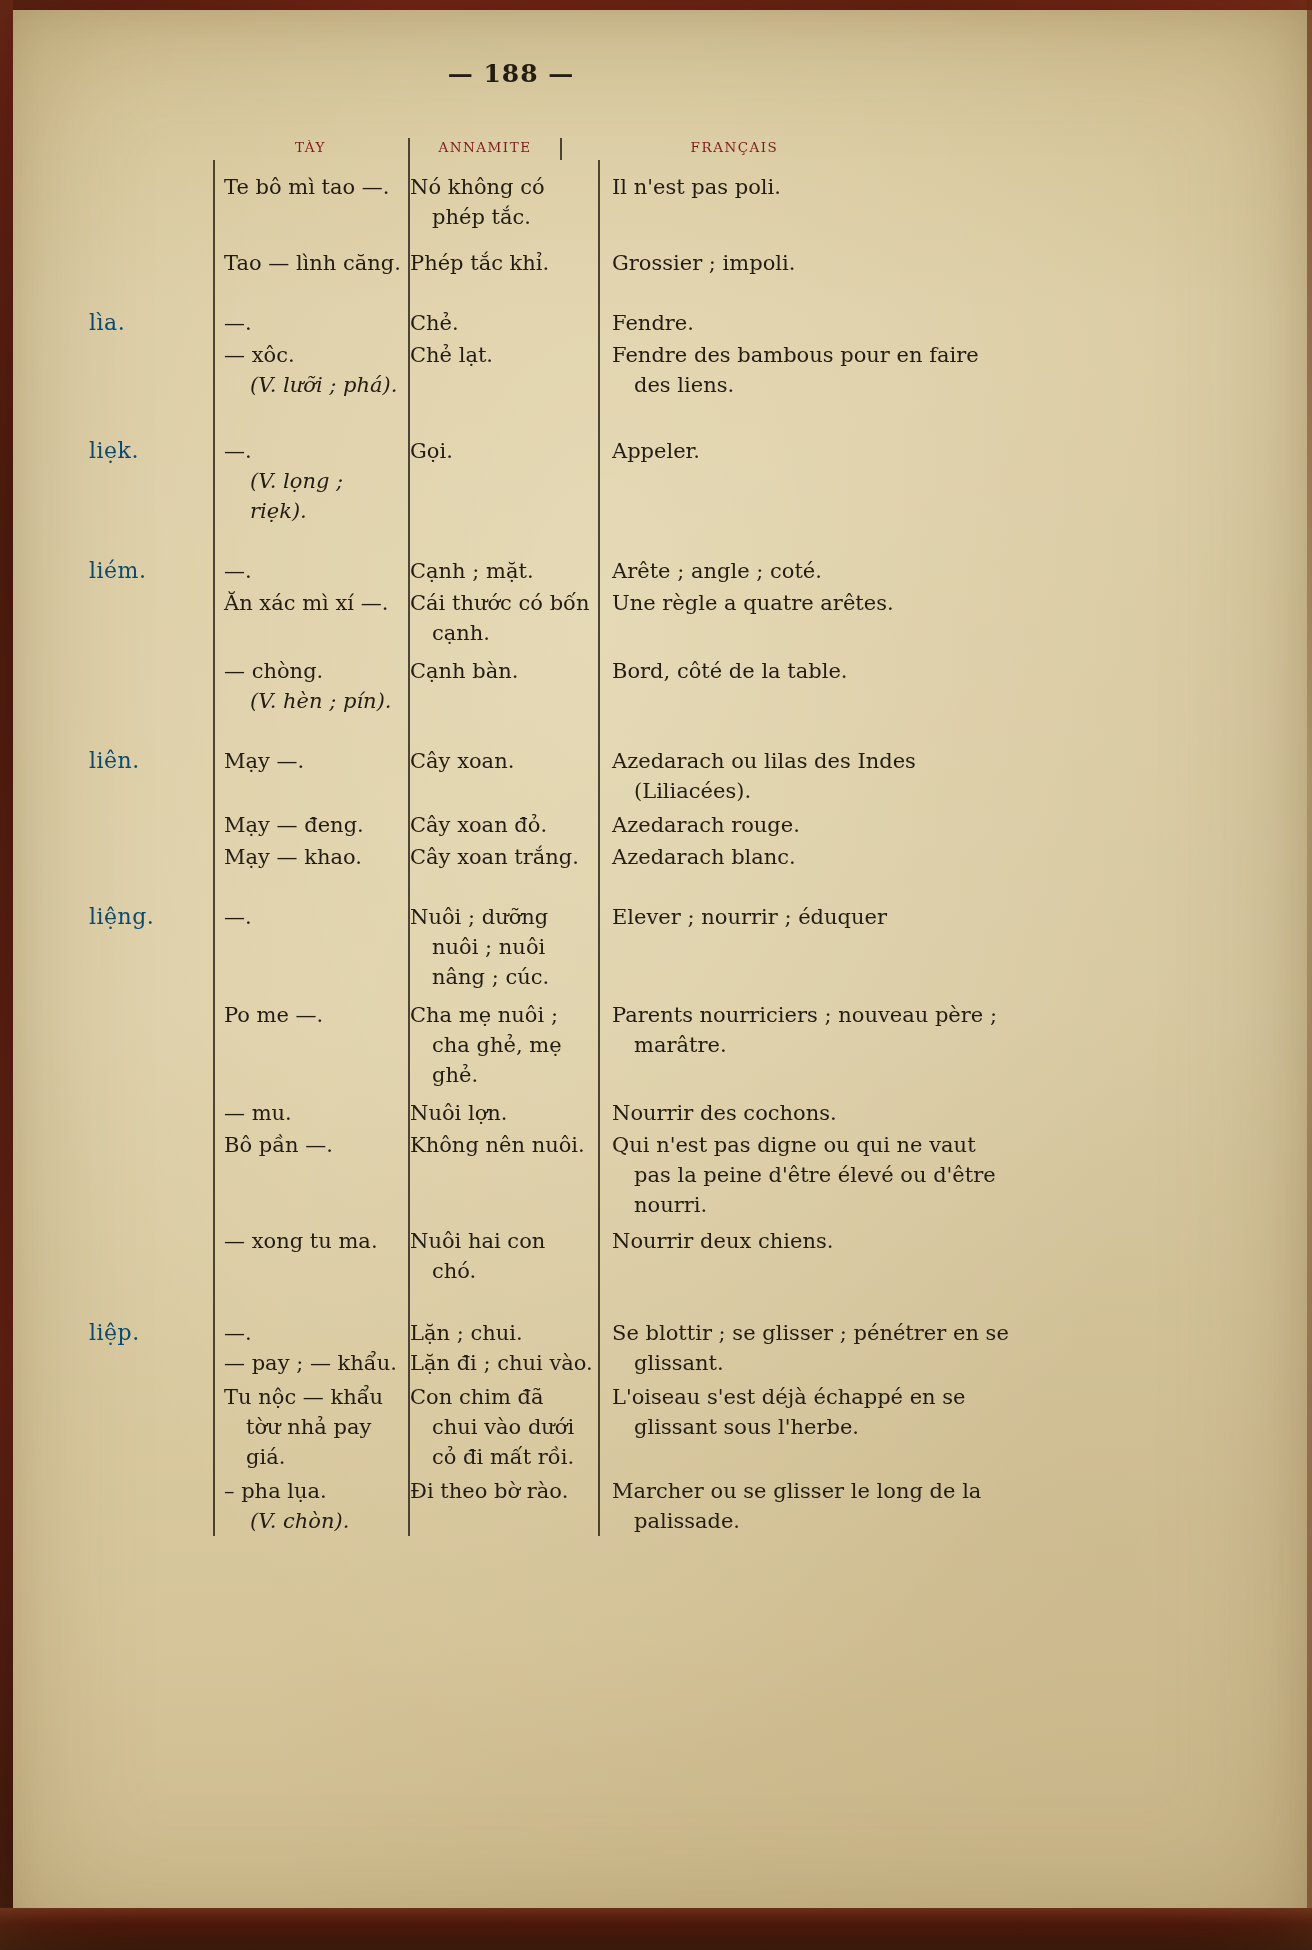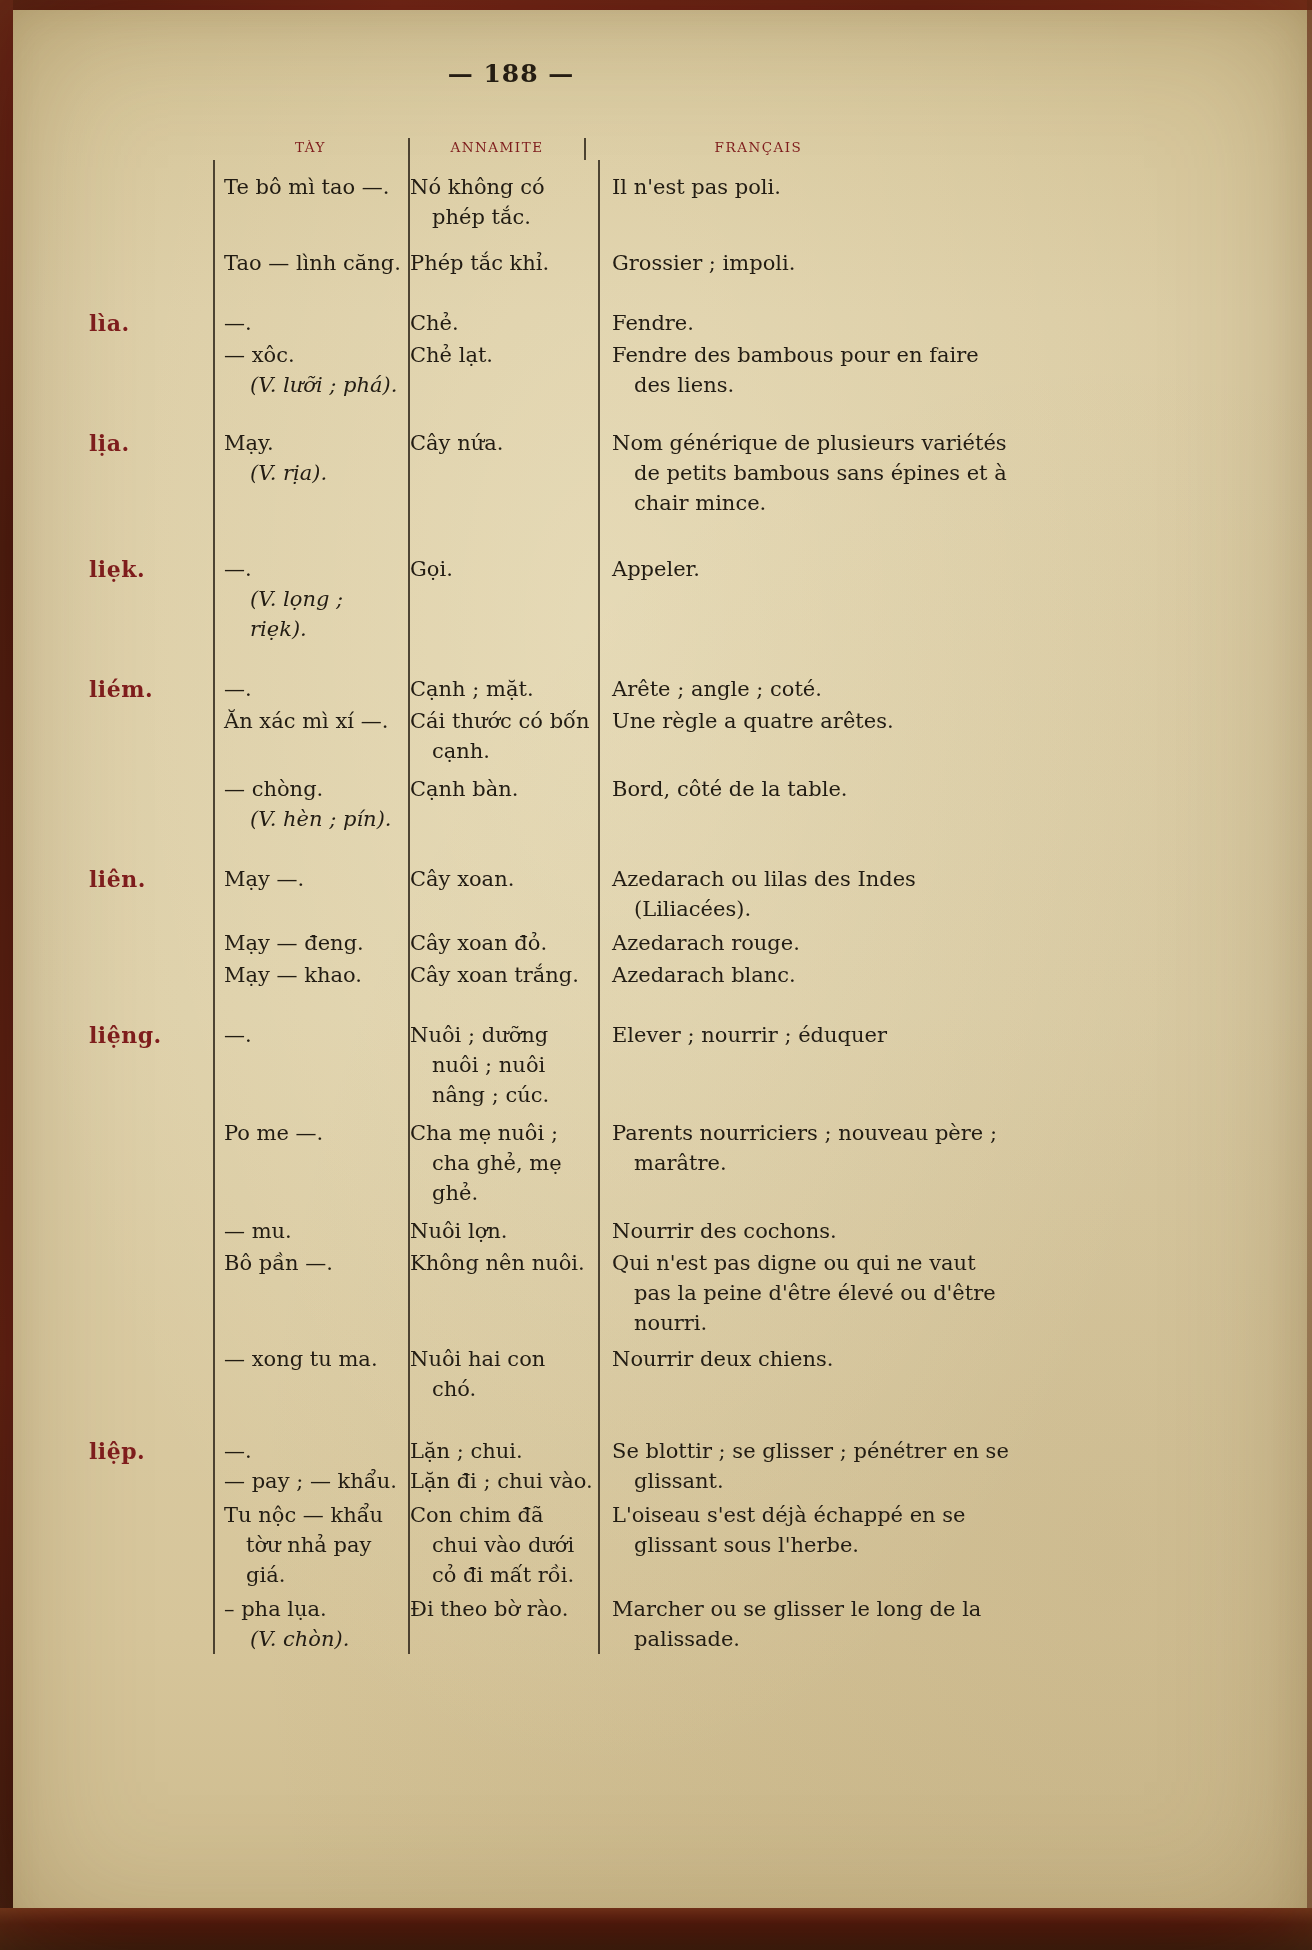--- a/index.html
+++ b/index.html
@@ -33,33 +33,33 @@
 
   .page-number{
     text-align:center;font-size:25px;line-height:32px;letter-spacing:1px;
     margin:0 0 24px 0;padding-right:78px;font-weight:700;
   }
 
   .header-row{display:flex;font-size:13.5px;line-height:18px;letter-spacing:1.5px;color:#7f1d1d;margin-top:48px;}
   .hcell{box-sizing:border-box;padding-bottom:4px;}
   .hcell.hw{width:128px;}
   .hcell.tay{width:195px;text-align:center;}
-  .hcell.ann{width:176px;text-align:center;border-left:2px solid rgba(45,36,25,0.82);}
+  .hcell.ann{width:152px;text-align:center;border-left:2px solid rgba(45,36,25,0.82);}
   .hcell.fr{width:417px;text-align:center;border-left:2px solid rgba(45,36,25,0.82);padding-right:70px;}
 
   .row{display:flex;}
   .cell{box-sizing:border-box;padding-top:var(--pt,8px);}
   .cell.hw{width:128px;padding-left:4px;}
   .cell.tay{width:195px;border-left:2px solid rgba(45,36,25,0.82);padding-left:9px;padding-right:5px;}
   .cell.ann{width:190px;border-left:2px solid rgba(45,36,25,0.82);padding-right:5px;}
   .cell.fr{width:417px;border-left:2px solid rgba(45,36,25,0.82);padding-left:12px;padding-right:4px;}
 
   .line{font-size:21px;line-height:30px;padding-left:22px;text-indent:-22px;}
   .line.note{font-style:italic;padding-left:26px;text-indent:0;}
-  .hw-text{font-weight:700;font-size:22px;line-height:30px;letter-spacing:0.5px;color:#7f1d1d;}
+  .hw-text{font-weight:400;font-size:22px;line-height:30px;letter-spacing:0.5px;color:#0c4a6e;}
 </style>
 </head>
 <body>
 
 <div class="paper"></div>
 <div class="edge-top"></div>
 <div class="edge-left"></div>
 <div class="edge-right"></div>
 <div class="edge-bottom"></div>
 
@@ -122,33 +122,20 @@
         <div class="line note">(V. lưỡi ; phá).</div>
       </div>
       <div class="cell ann">
         <div class="line">Chẻ lạt.</div>
       </div>
       <div class="cell fr">
         <div class="line">Fendre des bambous pour en faire des liens.</div>
       </div>
     </div>
 
-    <div class="row" style="--pt:28px">
-      <div class="cell hw"><span class="hw-text">lịa.</span></div>
-      <div class="cell tay">
-        <div class="line">Mạy.</div>
-        <div class="line note">(V. rịa).</div>
-      </div>
-      <div class="cell ann">
-        <div class="line">Cây nứa.</div>
-      </div>
-      <div class="cell fr">
-        <div class="line">Nom générique de plusieurs variétés de petits bambous sans épines et à chair mince.</div>
-      </div>
-    </div>
 
     <div class="row" style="--pt:36px">
       <div class="cell hw"><span class="hw-text">liẹk.</span></div>
       <div class="cell tay">
         <div class="line">—.</div>
         <div class="line note">(V. lọng ; riẹk).</div>
       </div>
       <div class="cell ann">
         <div class="line">Gọi.</div>
       </div>

